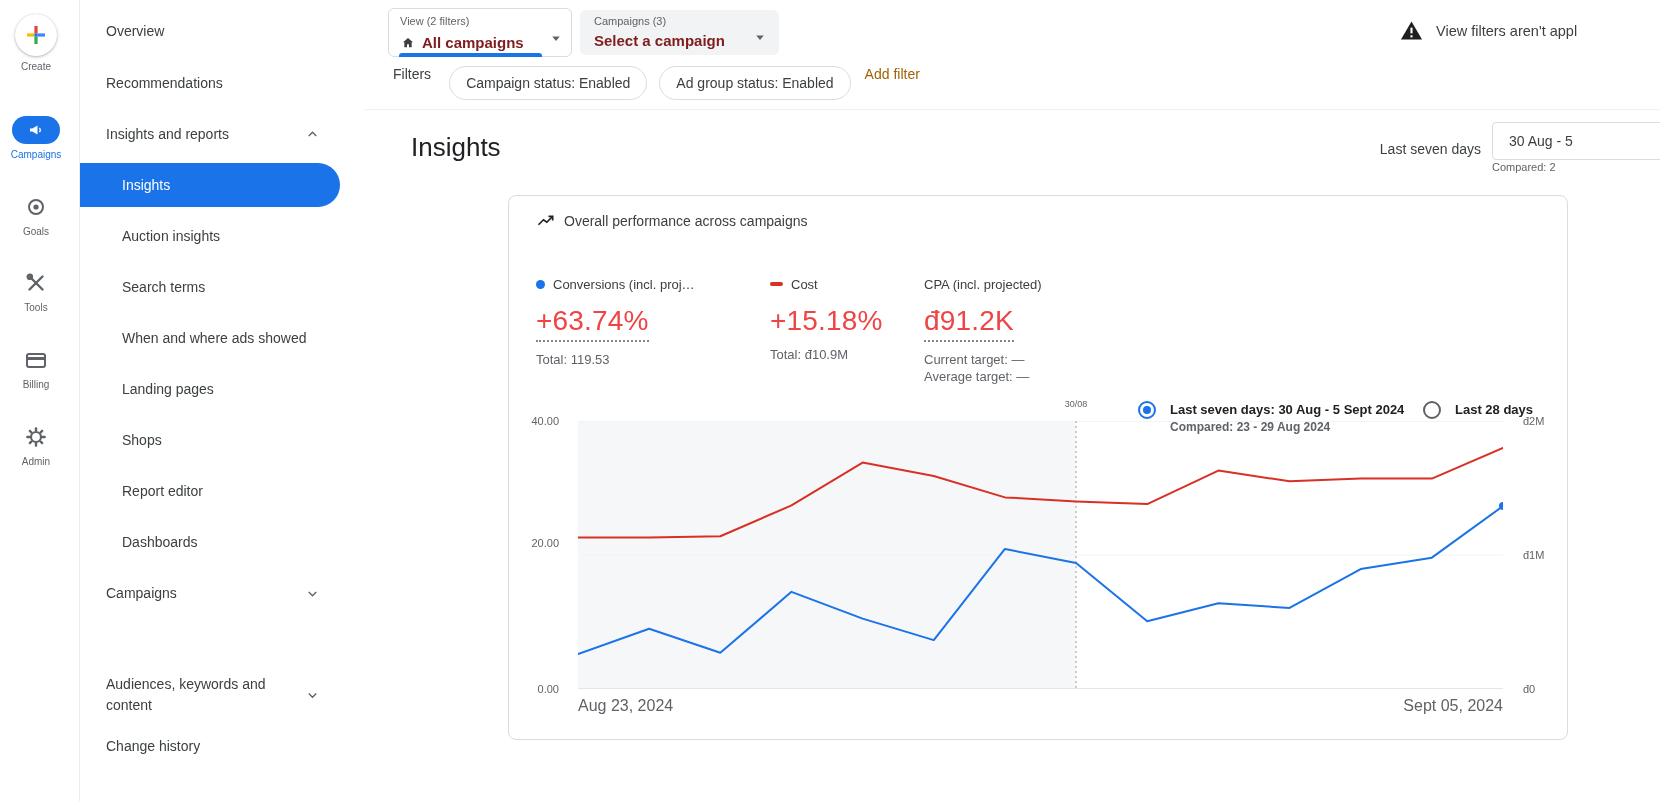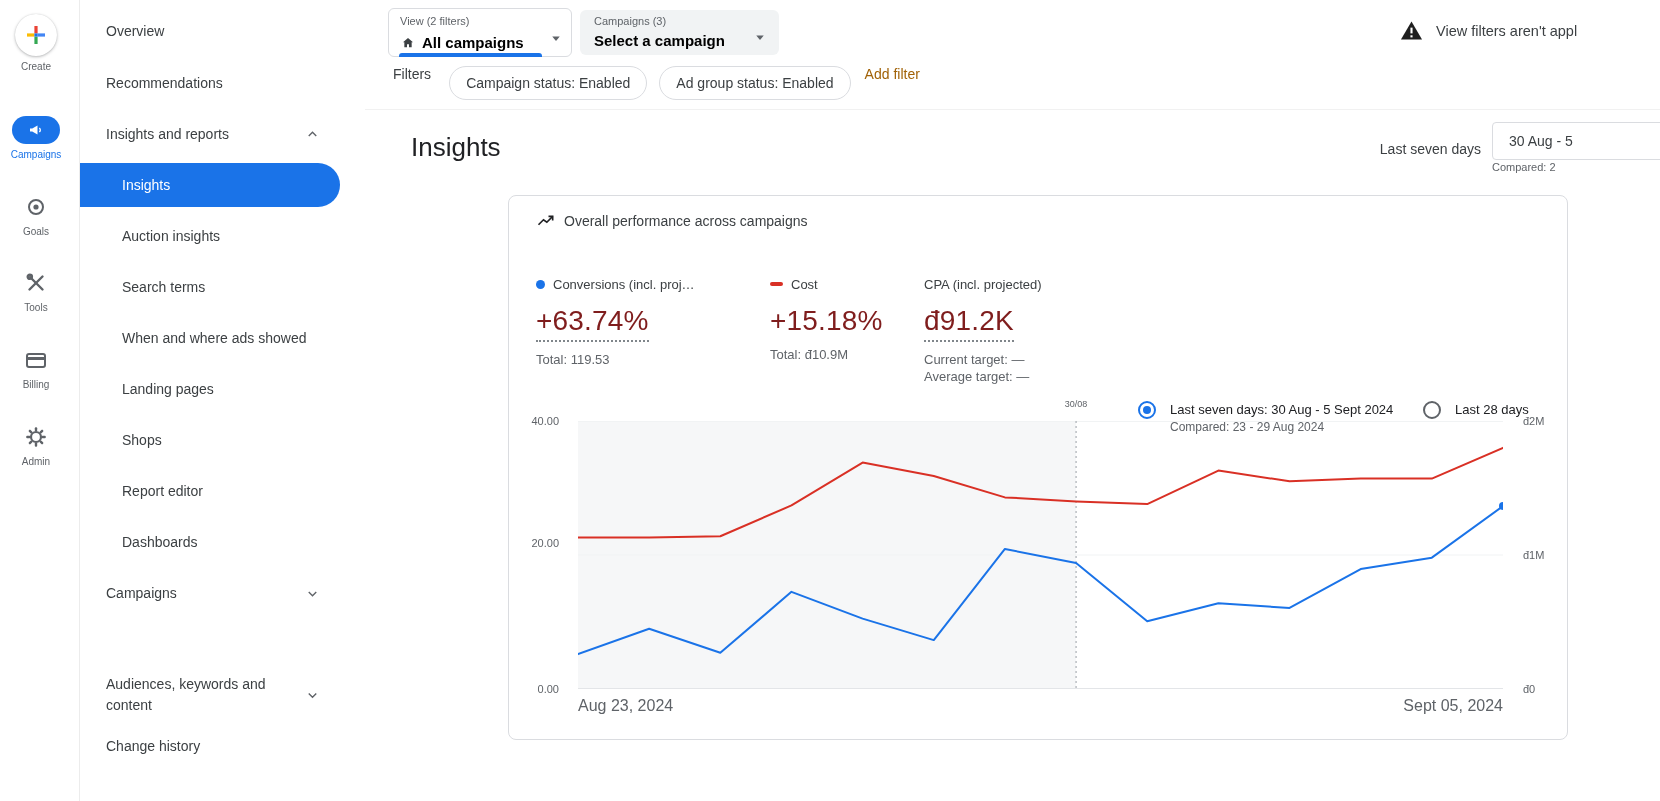--- a/index.html
+++ b/index.html
@@ -36,21 +36,21 @@
                  display:flex; align-items:center; padding-left:42px; font-size:14px;
                  cursor:pointer; }
 
   
   .main { position:absolute; left:360px; top:0; width:1300px; height:801px; }
 
   .view-ctl { position:absolute; left:28px; top:8px; width:184px; height:49px;
               border:1px solid #dadce0; border-radius:6px; background:#fff; cursor:pointer; }
   .ctl-lbl { position:absolute; left:11px; top:6px; font-size:11px; color:#5f6368; white-space:nowrap; }
   .ctl-val { position:absolute; left:11px; top:25px; display:flex; align-items:center; gap:6px;
-             font-size:15px; font-weight:600; color:#000000; white-space:nowrap; }
+             font-size:15px; font-weight:600; color:#7f1d1d; white-space:nowrap; }
   .ctl-caret { position:absolute; right:6px; top:20px; }
   .view-ind { position:absolute; left:10px; bottom:-1px; width:143px; height:4px;
               background:#1a73e8; border-radius:3px 3px 0 0; }
   .camp-ctl { position:absolute; left:220px; top:10px; width:199px; height:45px;
               background:#f1f3f4; border-radius:6px; cursor:pointer; }
   .camp-ctl .ctl-lbl { top:5px; left:14px; }
   .camp-ctl .ctl-val { top:22px; left:14px; }
   .camp-ctl .ctl-caret { top:18px; right:10px; }
 
   .warning { position:absolute; left:1040px; top:19px; display:flex; align-items:center;
@@ -75,37 +75,37 @@
                color:#3c4043; cursor:pointer; white-space:nowrap; }
   .range-compared { position:absolute; left:1132px; top:161px; font-size:11px; color:#5f6368;
                     white-space:nowrap; }
 
   
   .card { position:absolute; left:148px; top:195px; width:1060px; height:545px;
           border:1px solid #dadce0; border-radius:8px; background:#fff; }
   .card-icon { position:absolute; left:27px; top:15px; }
   .card-title { position:absolute; left:55px; top:17px; font-size:14px; color:#3c4043; }
 
-  .radio { position:absolute; cursor:pointer; }
+  .radio { position:absolute; cursor:pointer;font-weight:bold; }
   .radio-circle { position:absolute; left:0; top:0; width:18px; height:18px; border-radius:50%;
                   border:2px solid #5f6368; }
   .radio.selected .radio-circle { border-color:#1a73e8; }
   .radio.selected .radio-circle::after { content:""; position:absolute; left:3px; top:3px;
                   width:8px; height:8px; border-radius:50%; background:#1a73e8; }
   .radio-label { position:absolute; left:32px; top:1px; font-size:13px; color:#202124;
                  white-space:nowrap; }
   .radio-sub { position:absolute; left:32px; top:19px; font-size:12px; color:#5f6368;
                white-space:nowrap; }
 
   .metric { position:absolute; top:79px; }
   .metric-name { display:flex; align-items:center; gap:8px; font-size:13px; color:#3c4043;
                  height:18px; white-space:nowrap; }
   .legend-dot { width:9px; height:9px; border-radius:50%; }
   .legend-dash { width:13px; height:4px; border-radius:2px; }
-  .metric-value { margin-top:12px; font-size:28px; color:#7f1d1d; display:inline-block;
+  .metric-value { margin-top:12px; font-size:28px; color:#ef4444; display:inline-block;
                   letter-spacing:.2px; }
   .dotted { border-bottom:2px dotted #80868b; padding-bottom:3px; cursor:pointer; }
   .metric-sub { margin-top:9px; font-size:13px; color:#5f6368; line-height:17px; }
   .metric-sub2 { font-size:13px; color:#5f6368; line-height:17px; }
 
   .tick-left  { position:absolute; left:0; width:50px; text-align:right; font-size:11px;
                 color:#5f6368; line-height:14px; }
   .tick-right { position:absolute; left:1014px; font-size:11px; color:#5f6368; line-height:14px; }
   .chart-svg { position:absolute; left:69px; top:225px; width:925px; height:268px; }
   .divider-label { position:absolute; top:203px; transform:translateX(-50%); font-size:9px;

